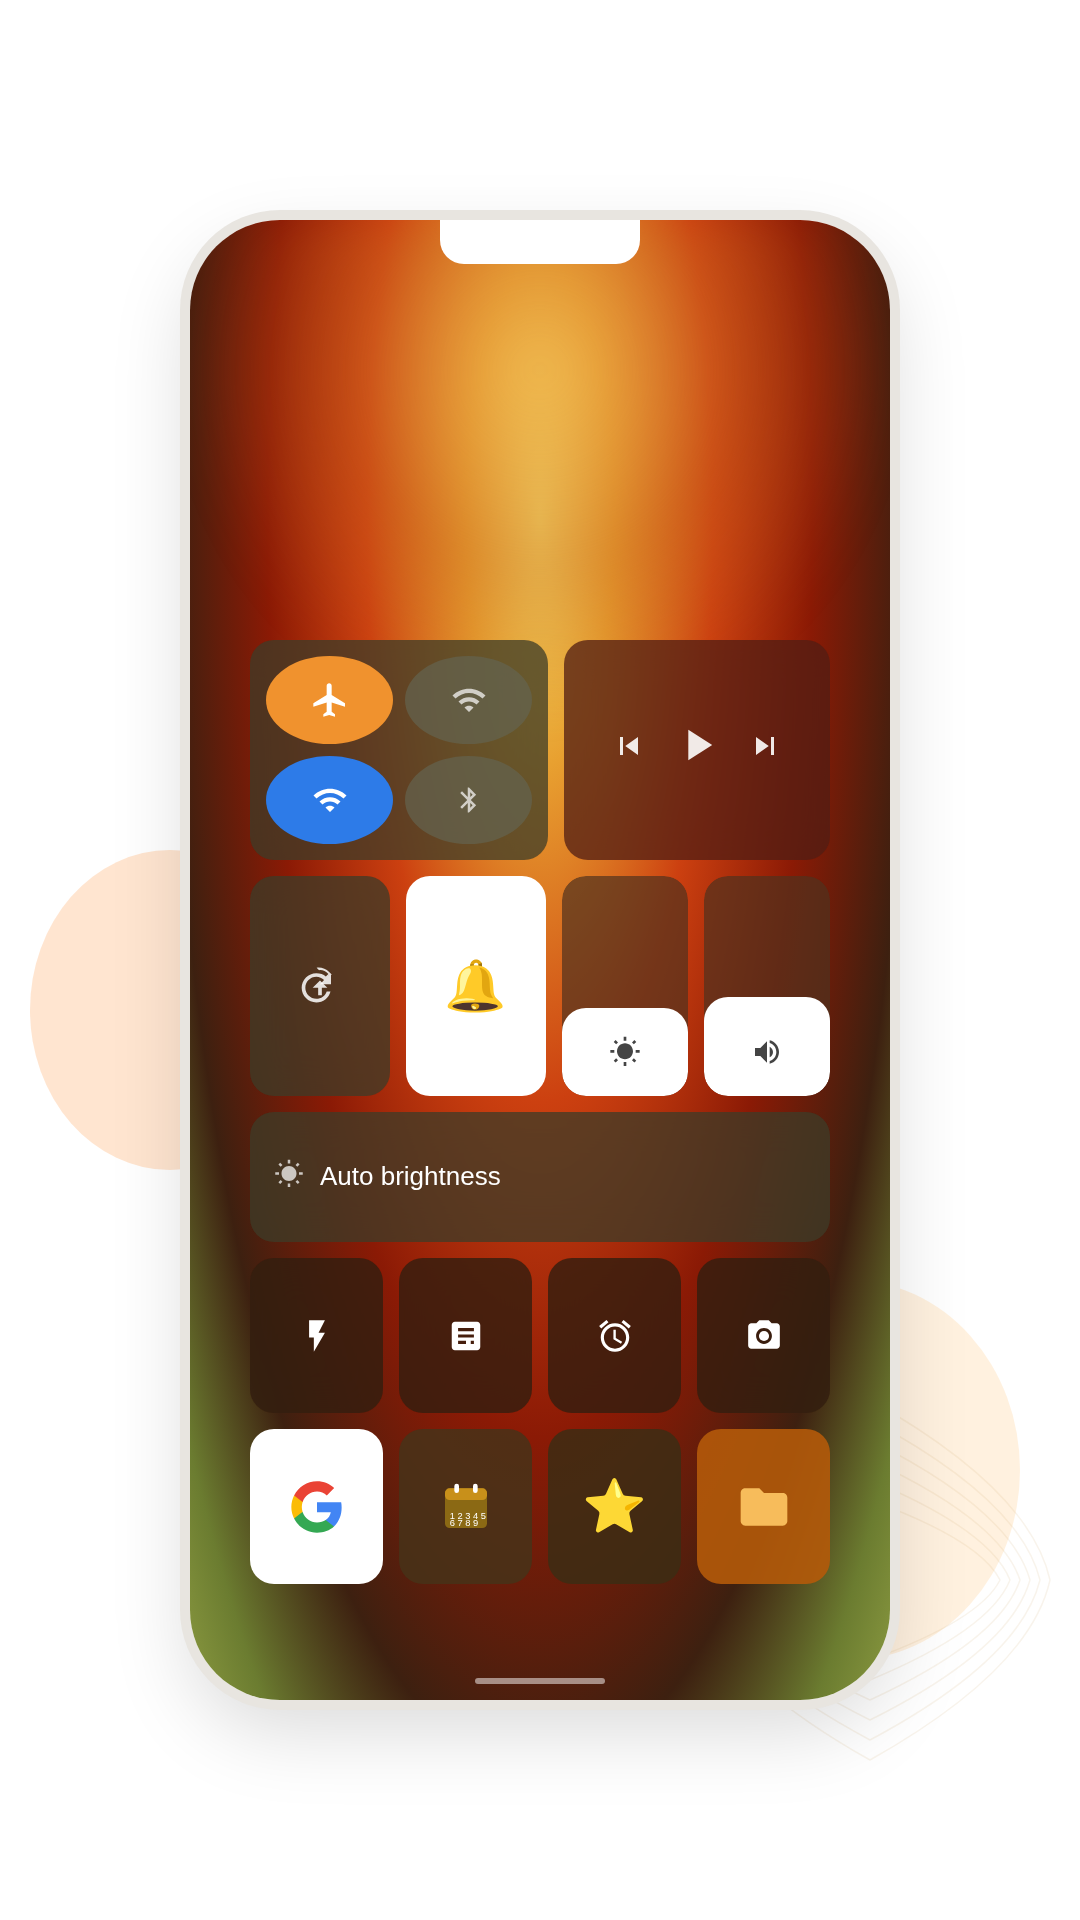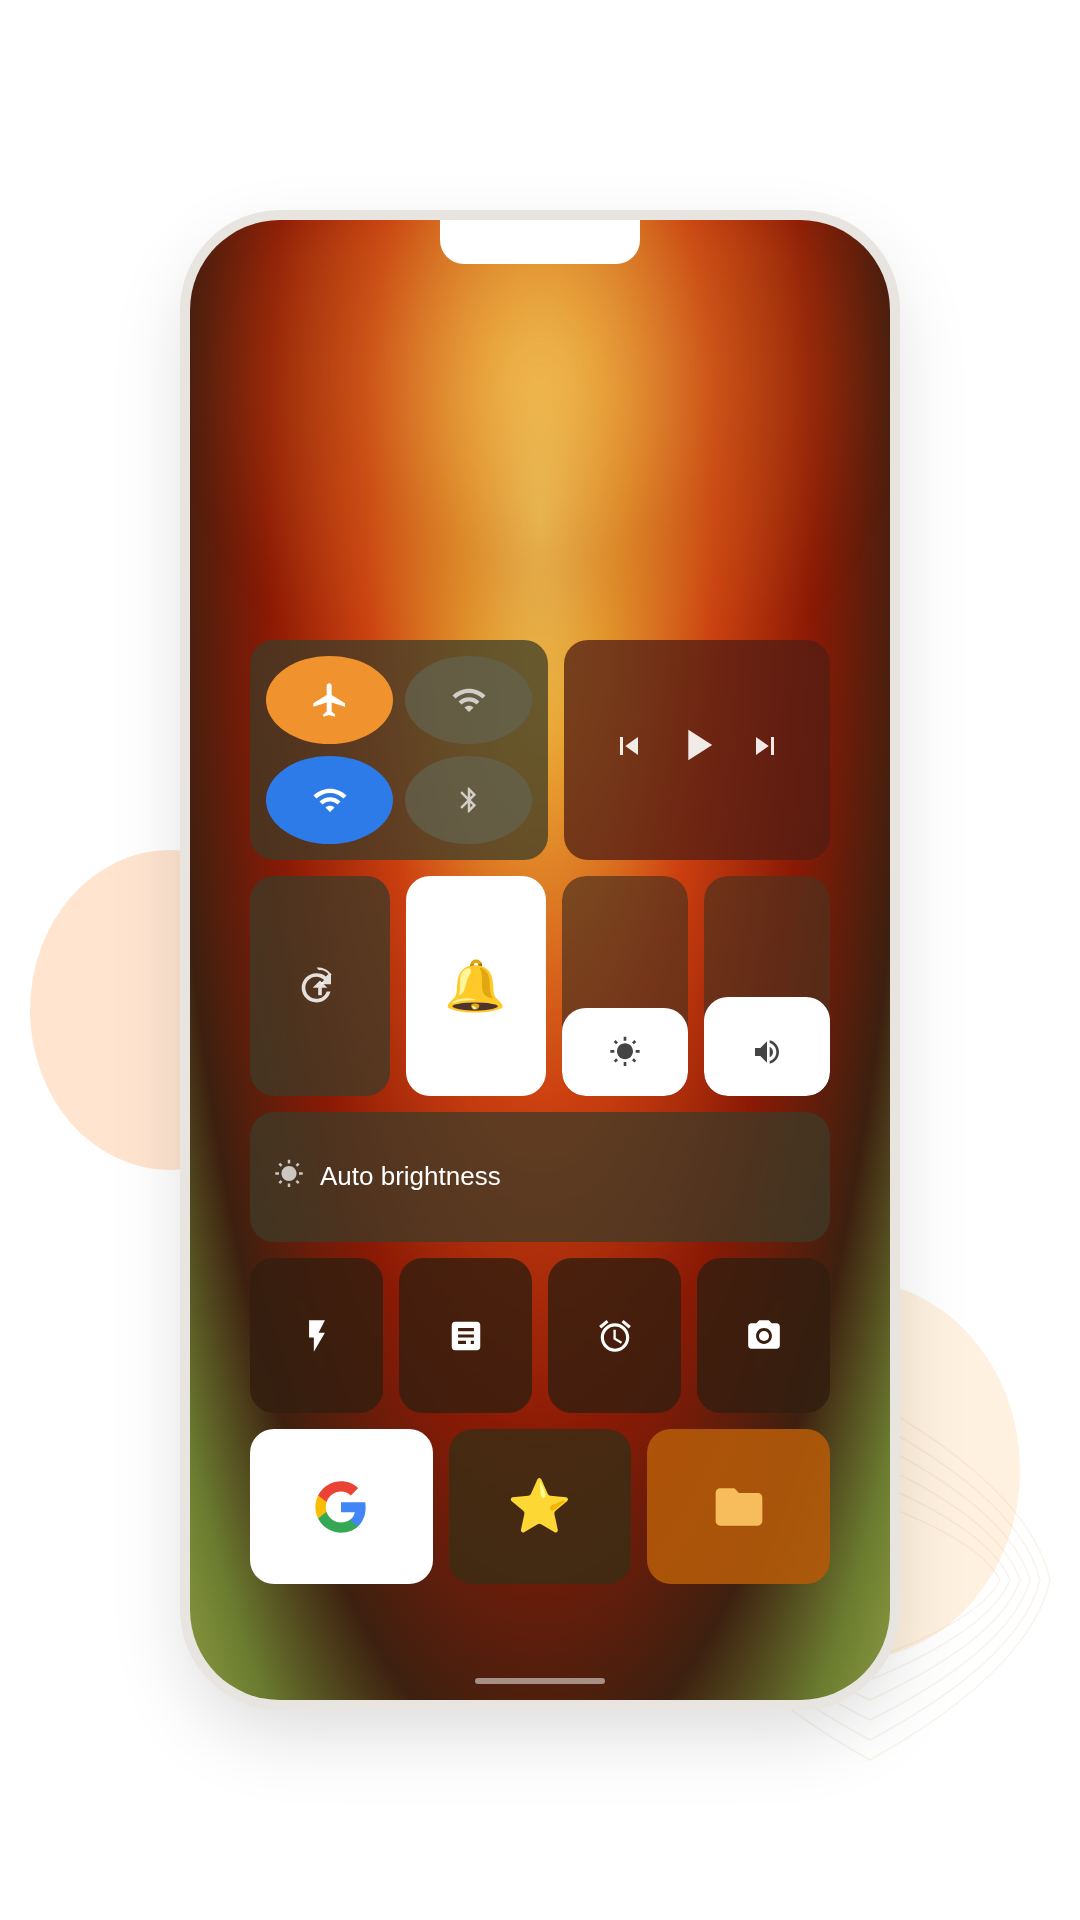--- a/index.html
+++ b/index.html
@@ -462,20 +462,31 @@
 
         <div class="app-btn google">
           <svg width="56" height="56" viewBox="0 0 24 24">
             <path fill="#4285F4" d="M22.56 12.25c0-.78-.07-1.53-.2-2.25H12v4.26h5.92c-.26 1.37-1.04 2.53-2.21 3.31v2.77h3.57c2.08-1.92 3.28-4.74 3.28-8.09z"></path>
             <path fill="#34A853" d="M12 23c2.97 0 5.46-.98 7.28-2.66l-3.57-2.77c-.98.66-2.23 1.06-3.71 1.06-2.86 0-5.29-1.93-6.16-4.53H2.18v2.84C3.99 20.53 7.7 23 12 23z"></path>
             <path fill="#FBBC05" d="M5.84 14.09c-.22-.66-.35-1.36-.35-2.09s.13-1.43.35-2.09V7.07H2.18C1.43 8.55 1 10.22 1 12s.43 3.45 1.18 4.93l2.85-2.22.81-.62z"></path>
             <path fill="#EA4335" d="M12 5.38c1.62 0 3.06.56 4.21 1.64l3.15-3.15C17.45 2.09 14.97 1 12 1 7.7 1 3.99 3.47 2.18 7.07l3.66 2.84c.87-2.6 3.3-4.53 6.16-4.53z"></path>
           </svg>
         </div>
 
+        <div class="app-btn notes">
+
+          <svg width="56" height="56" viewBox="0 0 24 24">
+            <rect x="3" y="4" width="18" height="17" rx="2" fill="#8B6914"></rect>
+            <rect x="3" y="4" width="18" height="5" rx="2" fill="#c8901a"></rect>
+            <rect x="7" y="2" width="2" height="4" rx="1" fill="white"></rect>
+            <rect x="15" y="2" width="2" height="4" rx="1" fill="white"></rect>
+            <text x="5" y="17" font-size="4" fill="white" font-family="sans-serif">1 2 3 4 5</text>
+            <text x="5" y="20" font-size="4" fill="white" font-family="sans-serif">6 7 8 9</text>
+          </svg>
+        </div>
 
         <div class="app-btn superstar">
           <span style="font-size:52px;">⭐</span>
         </div>
 
         <div class="app-btn files">
           <svg width="56" height="56" viewBox="0 0 24 24">
             <path fill="rgba(255,200,100,0.9)" d="M10 4H4c-1.1 0-2 .9-2 2v12c0 1.1.9 2 2 2h16c1.1 0 2-.9 2-2V8c0-1.1-.9-2-2-2h-8l-2-2z"></path>
           </svg>
         </div>

